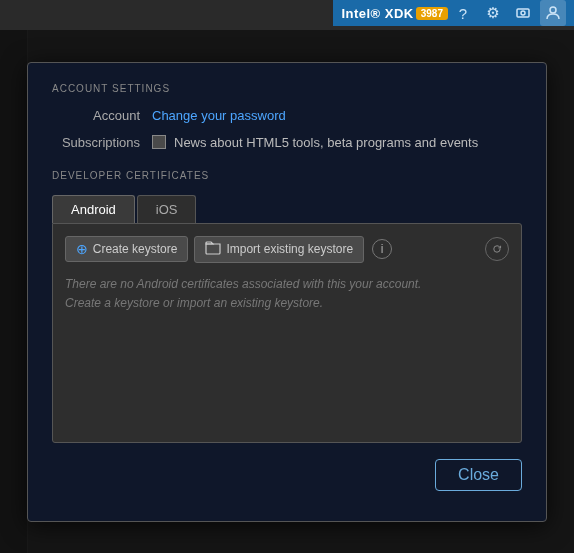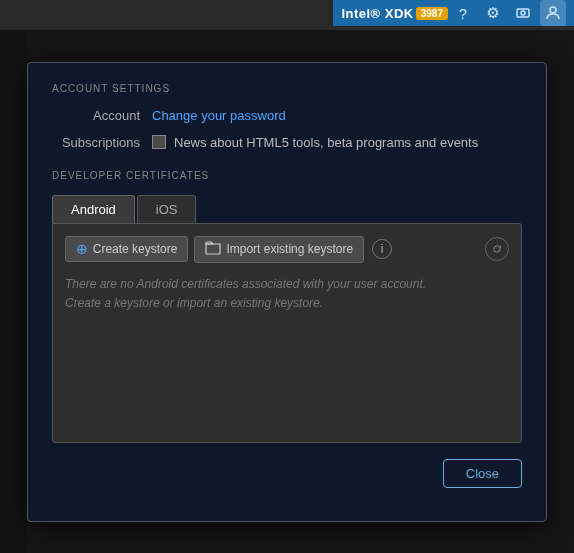--- a/index.html
+++ b/index.html
@@ -261,21 +261,21 @@
       display: flex;
       justify-content: flex-end;
       margin-top: 16px;
     }
     .close-btn {
       background: transparent;
       border: 1px solid #6aabdc;
       border-radius: 4px;
       color: #6aabdc;
       padding: 6px 22px;
-      font-size: 13px;
+      font-size: 16px;
       cursor: pointer;
     }
 
     
     .masked {
       background: #555;
       color: #555;
       border-radius: 2px;
       letter-spacing: 1px;
       padding: 2px 6px;
@@ -363,21 +363,21 @@
           <div class="info-icon">i</div>
           <div class="refresh-right">
             <svg width="14" height="14" viewBox="0 0 14 14" fill="none">
               <path d="M11.5 7A4.5 4.5 0 1 1 7 2.5c1.2 0 2.3.5 3.1 1.2L12 5" stroke="#888" stroke-width="1.4" stroke-linecap="round"></path>
               <polyline points="12,3 12,5.5 9.5,5.5" stroke="#888" stroke-width="1.4" stroke-linecap="round" stroke-linejoin="round"></polyline>
             </svg>
           </div>
         </div>
 
         <div class="empty-state">
-          <div>There are no Android certificates associated with your user account.</div>
+          <div>There are no Android certificates associated with this your account.</div>
           <div>Create a keystore or import an existing keystore.</div>
         </div>
       </div>
     </div>
 
     <div class="modal-footer">
       <button class="close-btn">Close</button>
     </div>
 
   </div>

